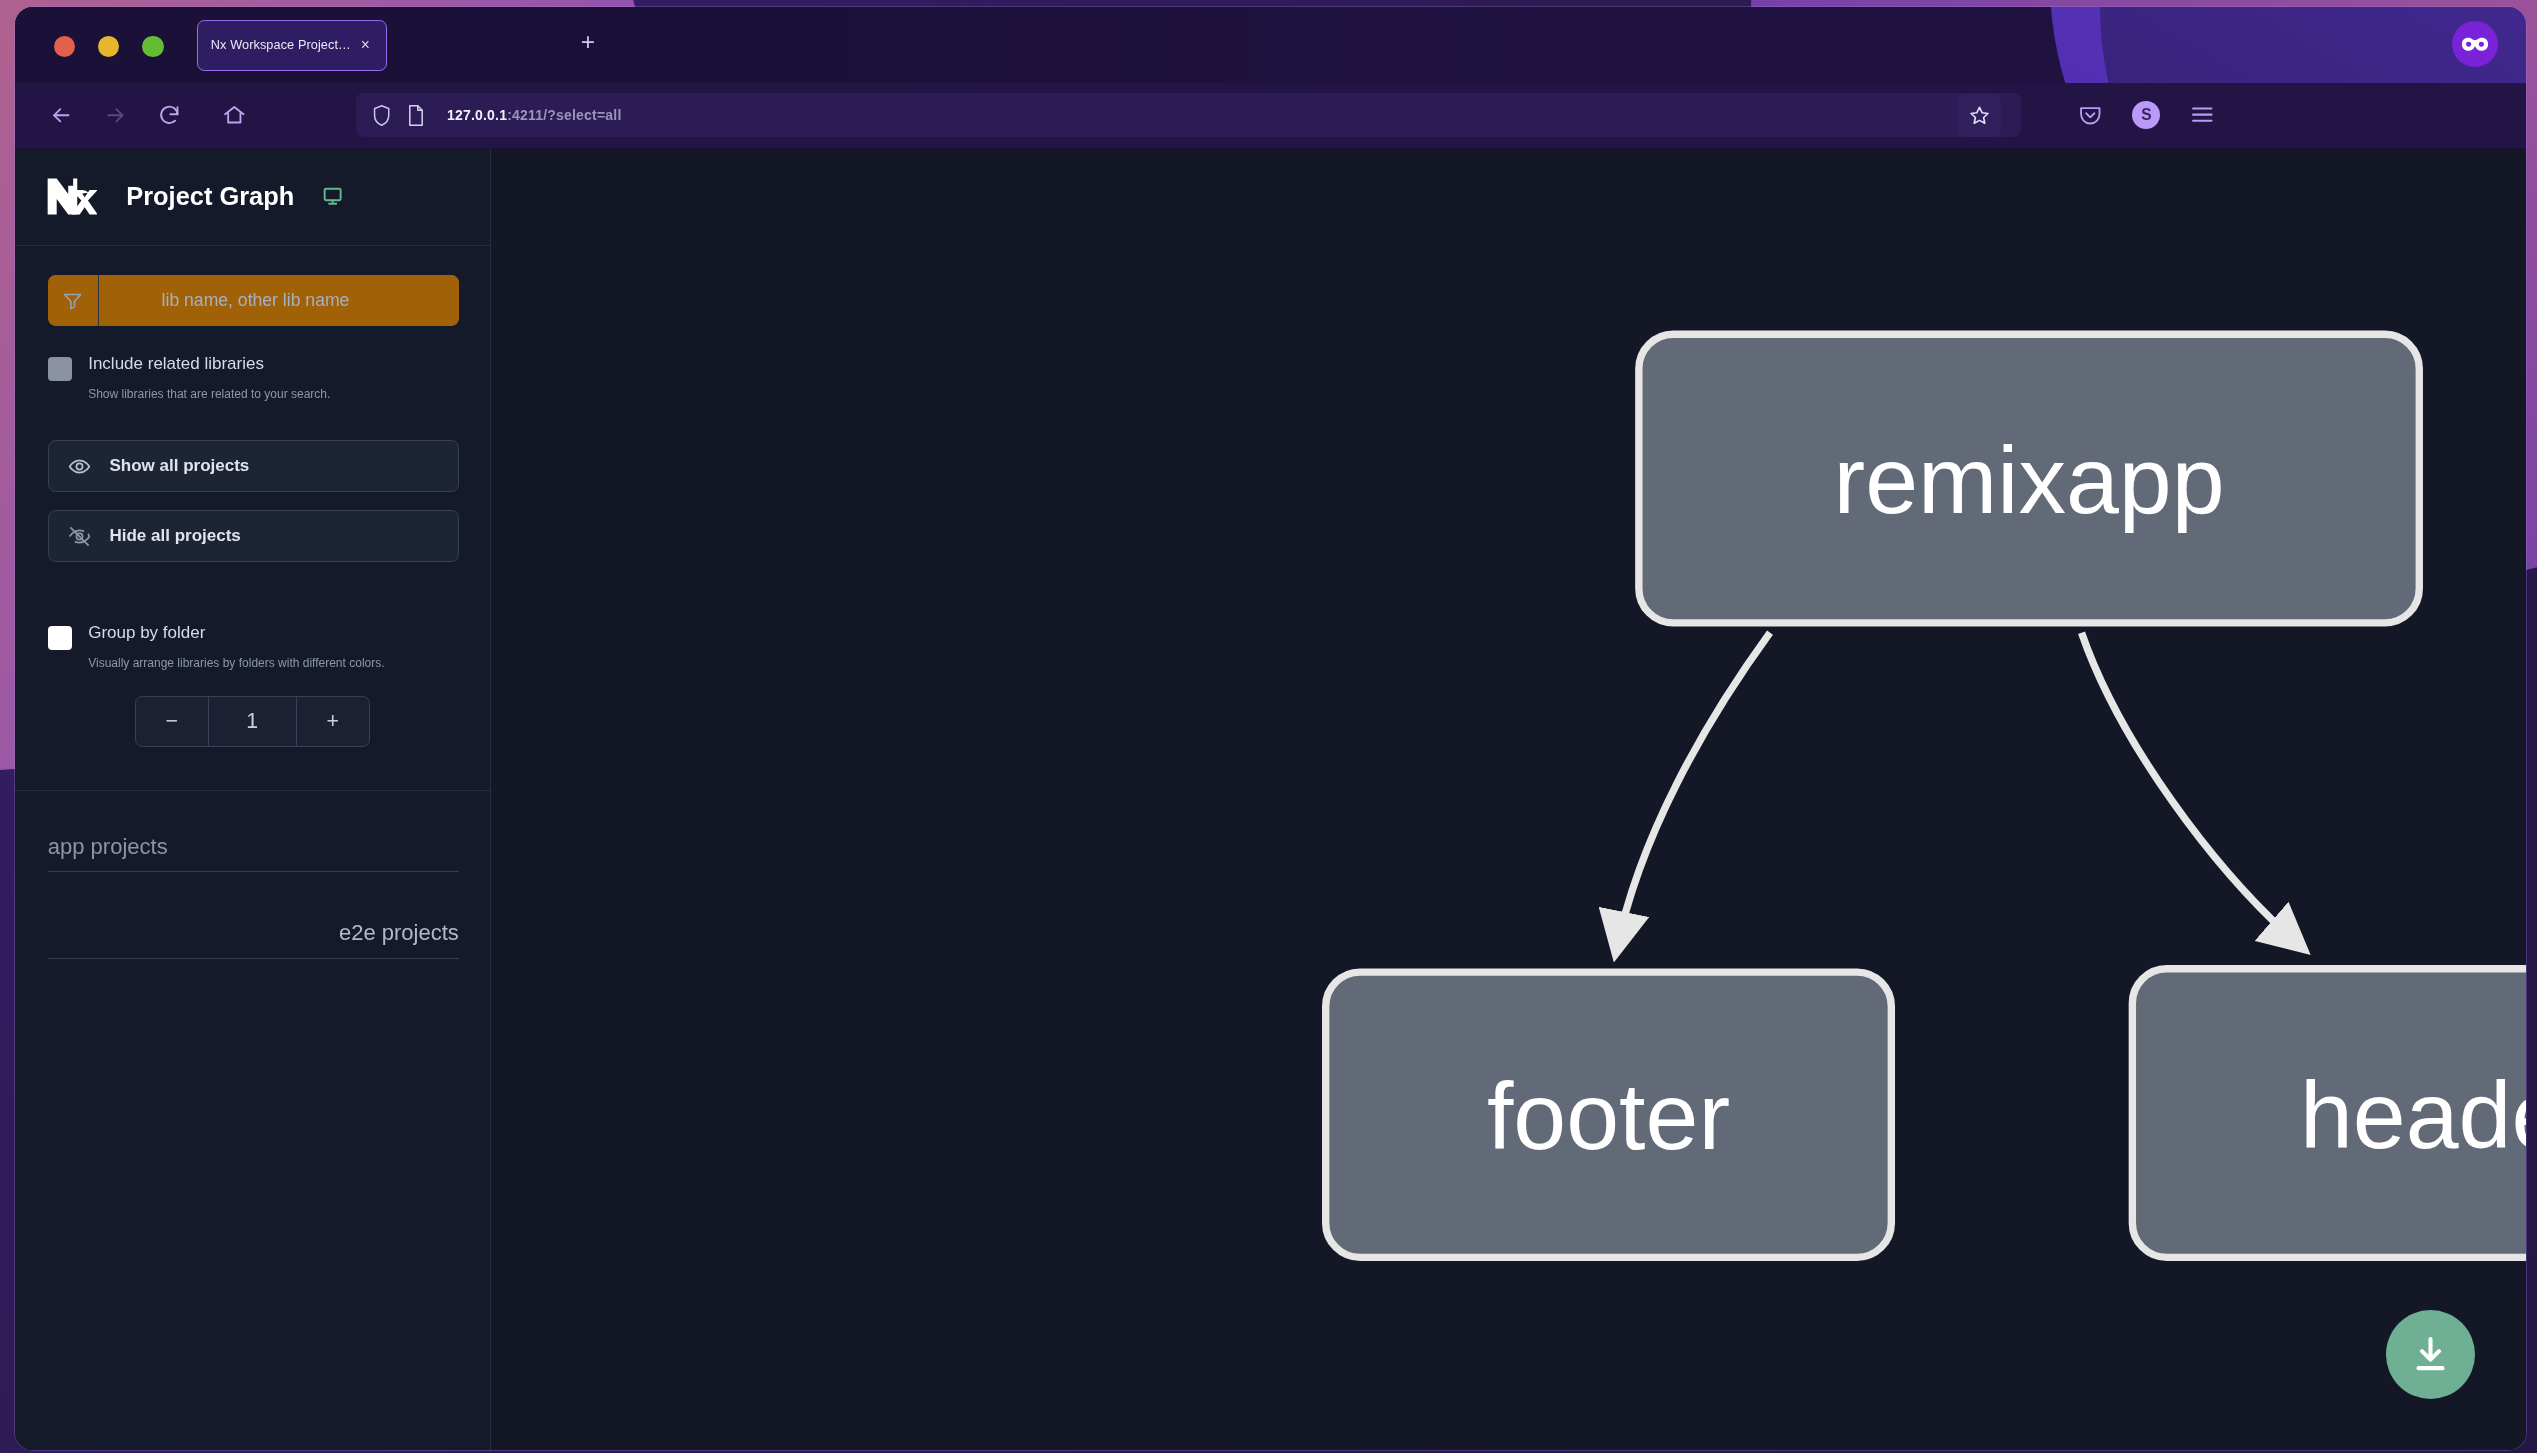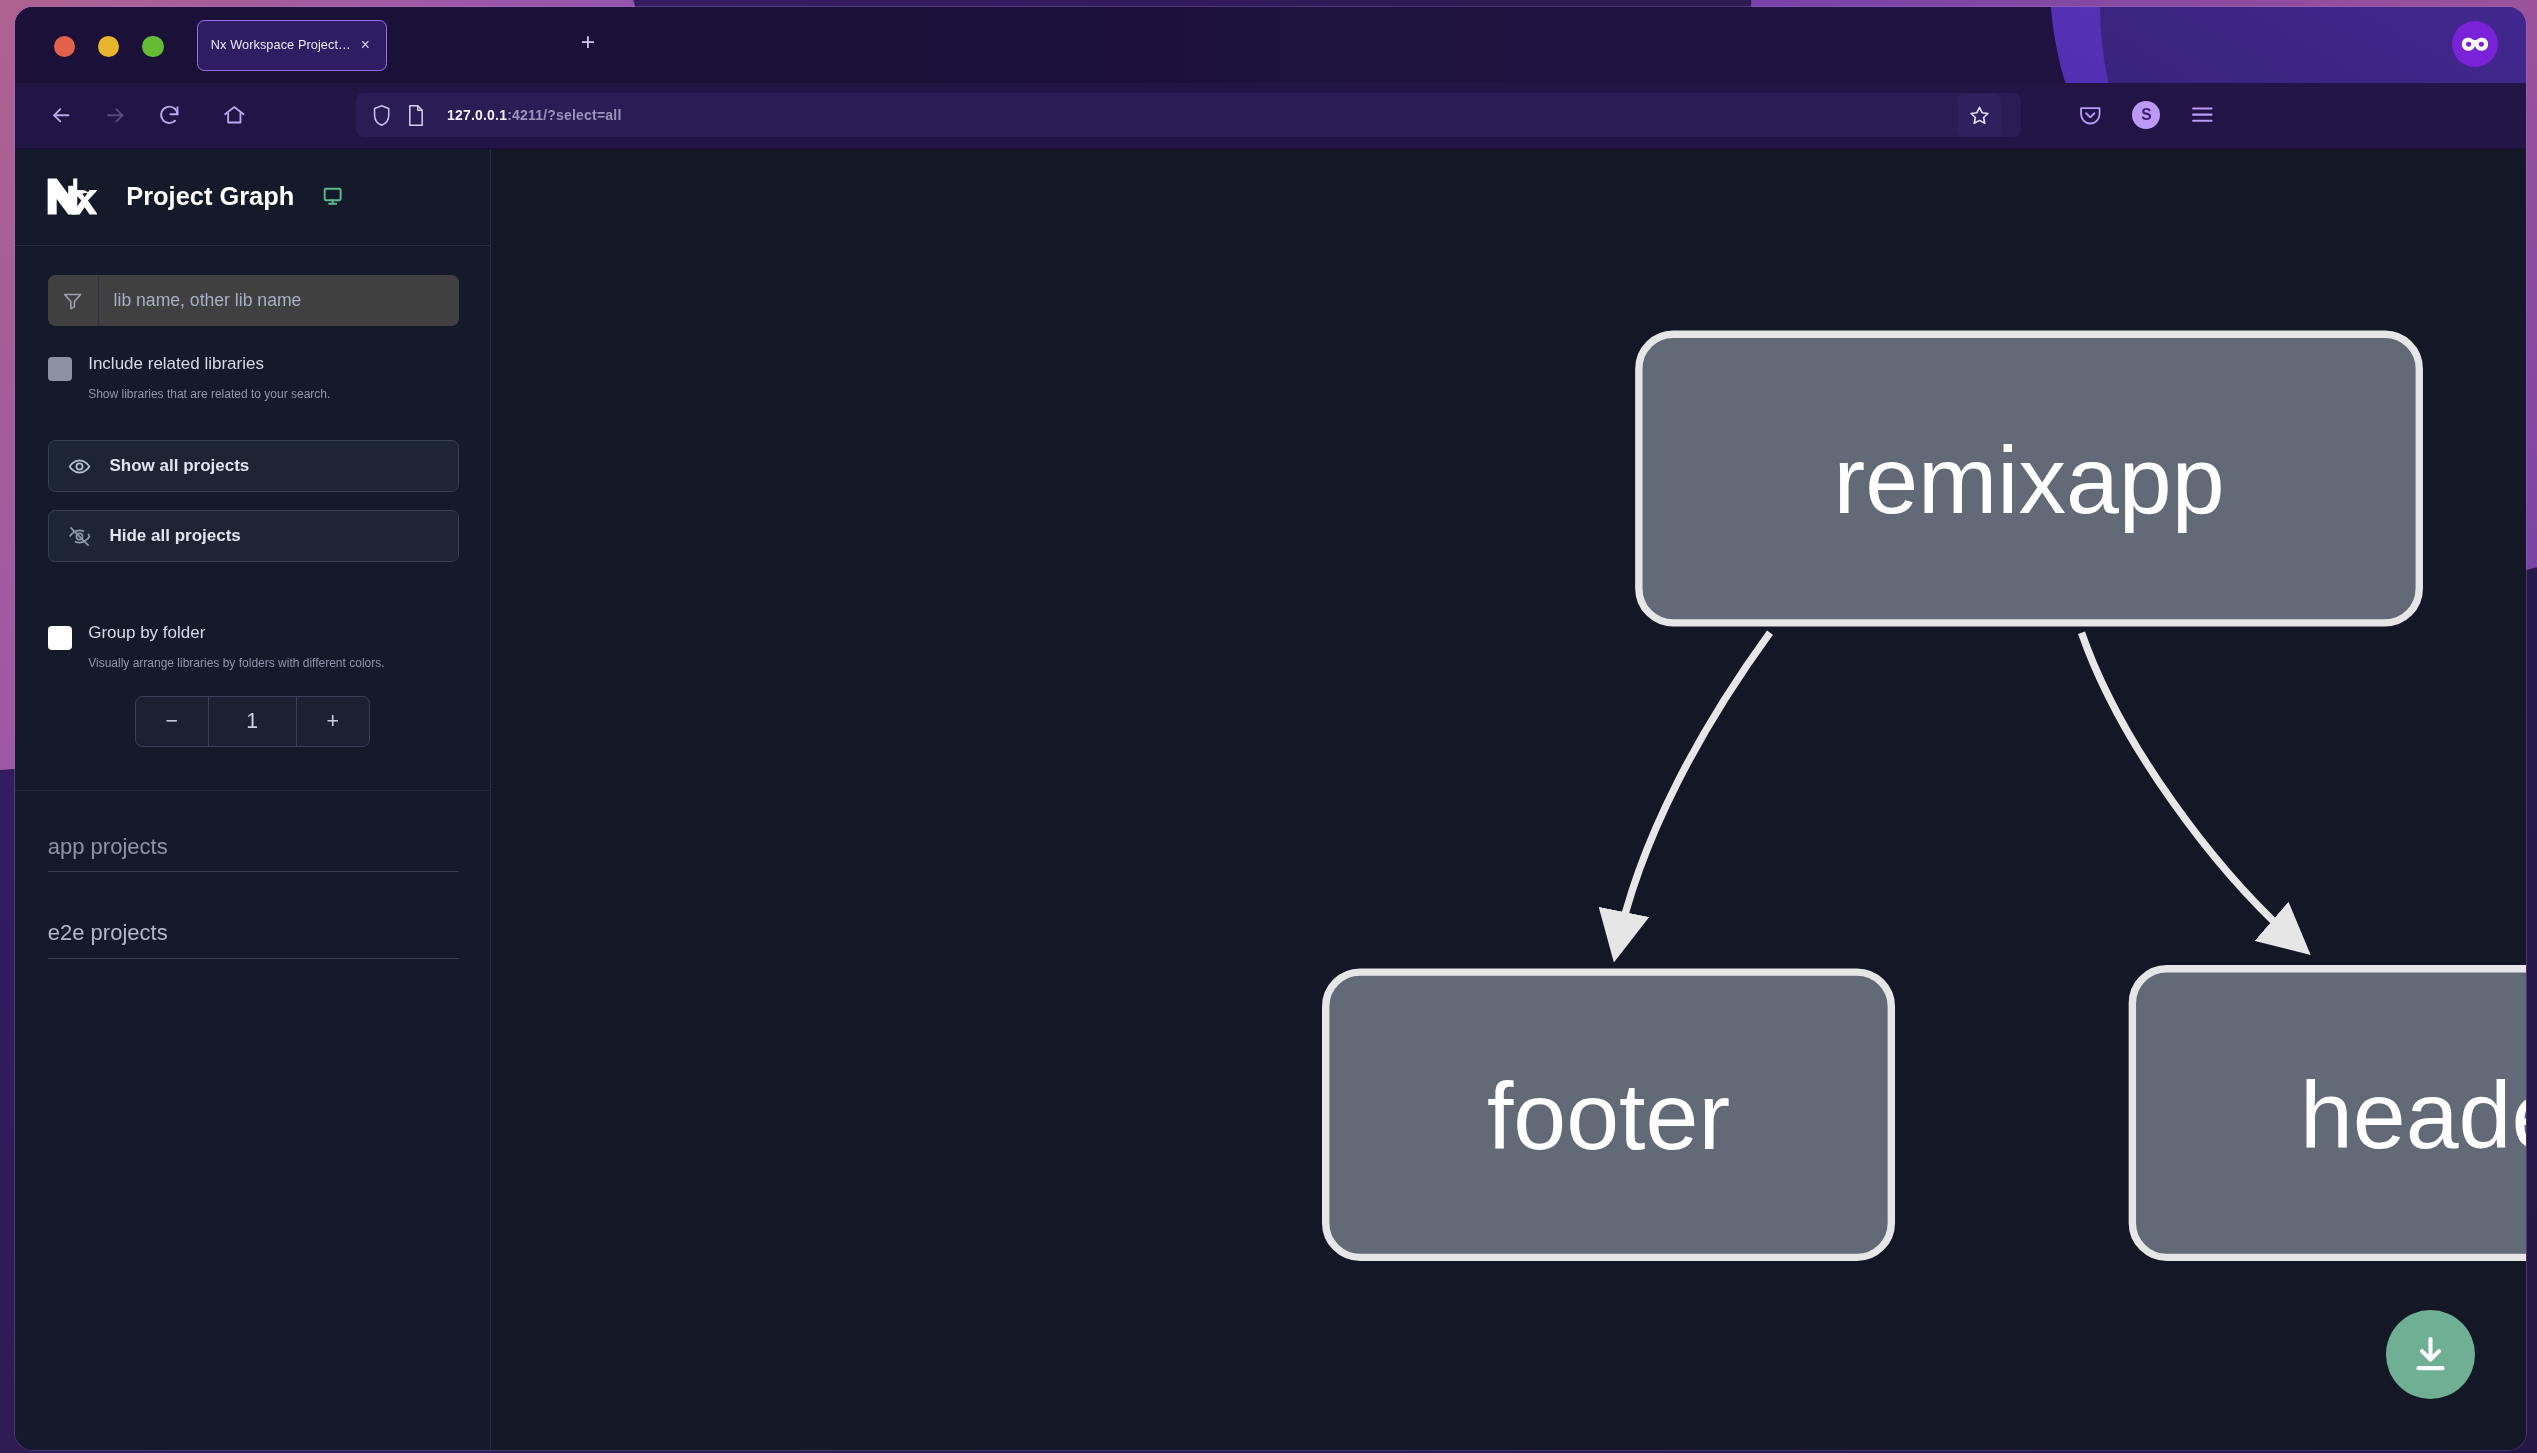--- a/index.html
+++ b/index.html
@@ -141,22 +141,22 @@
   #device-icon { margin-left: 28px; display: flex; }
 
   #tagline-row {
     display: flex; align-items: center; gap: 13px;
     padding: 28px 31px 0 33px;
   }
   #tagline { color: #97a1b5; font-size: 16px; }
 
   #filter-box {
     margin: 29.5px 31px 0 33px;
-    height: 51px; background: #404040;
-    border-radius: 7.4px; display: flex; 
+    height: 51px; background: #a16207;
+    border-radius: 7.4px; display: flex;  gap: 48px;
   }
   #filter-icon-wrap {
     width: 51px; height: 51px; display: flex; align-items: center; justify-content: center;
     border-right: 0.8px solid #2c3346;
   }
   #filter-input {
     flex: 1; border: 0; background: transparent; outline: none;
     color: #c3cbdb; font-size: 17.6px; padding: 0 14.8px;
     font-family: "Liberation Sans", sans-serif;
   }
@@ -194,21 +194,21 @@
   #step-minus, #step-plus { flex: 0 0 72px; }
   #step-value { flex: 1; border-left: 0.8px solid #39415a; border-right: 0.8px solid #39415a; font-size: 19.7px; cursor: default; }
 
   #sidebar-sections { margin-top: 43px; border-top: 0.8px solid #262d3f; padding-top: 43px; }
   .section-head {
     margin: 0 31px 0 33px; padding-bottom: 11.5px;
     border-bottom: 0.8px solid #343c50;
     color: #b0b8c9; font-size: 22px;
   }
   .section-head.dim { color: #8b94a8; }
-  .section-head + .section-head { margin-top: 48px; }
+  .section-head + .section-head { margin-top: 48px; text-align: right; }
 
   
   #canvas { position: relative; flex: 1; background: #141826; overflow: hidden; }
   #graph-svg { position: absolute; inset: 0; width: 100%; height: 100%; }
 
   .node-label {
     fill: #ffffff; font-family: "Liberation Sans", sans-serif;
     font-size: 116px; text-anchor: middle; dominant-baseline: central;
   }
 

